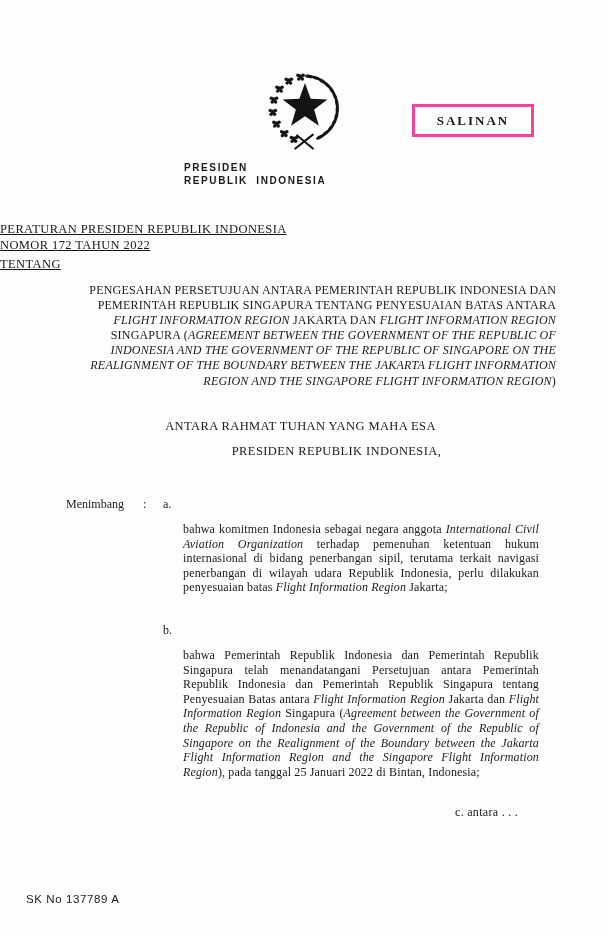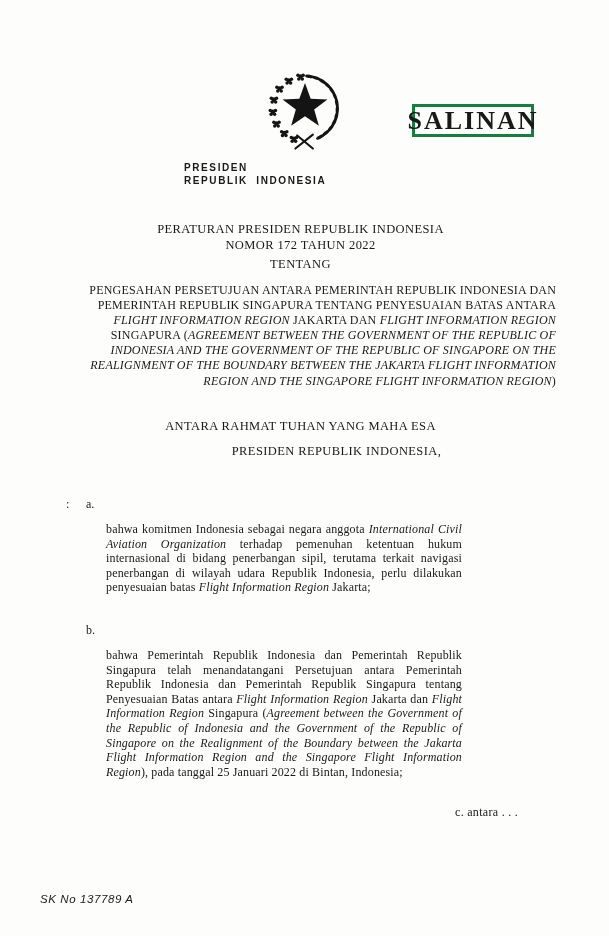--- a/index.html
+++ b/index.html
@@ -19,30 +19,31 @@
   .institution {
     left: 184px; top: 162px; width: 240px;
     text-align: left;
     font-family: "Liberation Sans", sans-serif;
     font-weight: 700; font-size: 10px; line-height: 12.5px;
     letter-spacing: 1.6px; word-spacing: 4px;
   }
   .salinan-box {
     left: 412px; top: 104px; width: 122px; height: 33px;
     box-sizing: border-box;
-    border: 3px solid #15803d;
+    border: 3px solid #ec4899;
     display: flex; align-items: center; justify-content: center;
-    font-weight: 700; font-size: 26px; letter-spacing: 2px;
+    font-weight: 700; font-size: 13px; letter-spacing: 2px;
   }
 
   
   .heading {
     left: 0; top: 222px; width: 601px;
-    text-align: center; font-size: 12.5px; line-height: 15.5px;
+    text-align: left; font-size: 12.5px; line-height: 15.5px;
     letter-spacing: .4px;
+    text-decoration: underline;
   }
   .heading .tentang { margin-top: 4px; }
   .subject {
     left: 78px; top: 283px; width: 478px;
     text-align: right; font-size: 12px; line-height: 15.1px;
     letter-spacing: .2px;
   }
   .motto { left: 0; top: 419px; width: 601px; text-align: center; font-size: 12.5px; letter-spacing: .4px; }
   .authority { left: 0; top: 444px; width: 601px; text-align: center; font-size: 12.5px; letter-spacing: .4px; margin-left: 36px; }
 
@@ -51,23 +52,23 @@
   .c-label { width: 77px; flex: none; }
   .c-colon { width: 20px; flex: none; }
   .c-items { flex: 1; display: flex; flex-direction: column; gap: 28px; }
   .c-item { display: flex; }
   .c-letter { width: 20px; flex: none; }
   .c-text { width: 356px; flex: none; text-align: justify; letter-spacing: .15px; margin-top: 25px; }
   .it { font-style: italic; }
 
   .catchword { left: 455px; top: 805px; font-size: 12px; letter-spacing: .3px; }
   .sk {
-    left: 40px; top: 893px;
+    left: 26px; top: 893px;
     font-family: "Liberation Sans", sans-serif;
-    font-size: 11.5px; letter-spacing: .6px; font-style: italic;
+    font-size: 11.5px; letter-spacing: .6px;
   }
 </style>
 </head>
 <body>
 
 <div class="page">
 
   <div class="abs emblem">
     <svg viewBox="0 0 110 94" width="96" height="86" aria-hidden="true">
       <defs>
@@ -125,20 +126,21 @@
     <div>NOMOR 172 TAHUN 2022</div>
     <div class="tentang">TENTANG</div>
   </div>
 
   <div class="abs subject"><span>PENGESAHAN PERSETUJUAN ANTARA PEMERINTAH REPUBLIK INDONESIA DAN PEMERINTAH REPUBLIK SINGAPURA TENTANG PENYESUAIAN BATAS ANTARA </span><span class="it">FLIGHT INFORMATION REGION</span><span> JAKARTA DAN </span><span class="it">FLIGHT INFORMATION REGION</span><span> SINGAPURA (</span><span class="it">AGREEMENT BETWEEN THE GOVERNMENT OF THE REPUBLIC OF INDONESIA AND THE GOVERNMENT OF THE REPUBLIC OF SINGAPORE ON THE REALIGNMENT OF THE BOUNDARY BETWEEN THE JAKARTA FLIGHT INFORMATION REGION AND THE SINGAPORE FLIGHT INFORMATION REGION</span><span>)</span></div>
 
   <div class="abs motto">ANTARA RAHMAT TUHAN YANG MAHA ESA</div>
   <div class="abs authority">PRESIDEN REPUBLIK INDONESIA,</div>
 
   <div class="abs considerans">
+    <div class="c-label">Menimbang</div>
     <div class="c-colon">:</div>
     <div class="c-items">
       <div class="c-item">
         <div class="c-letter">a.</div>
         <div class="c-text"><span>bahwa komitmen Indonesia sebagai negara anggota </span><span class="it">International Civil Aviation Organization</span><span> terhadap pemenuhan ketentuan hukum internasional di bidang penerbangan sipil, terutama terkait navigasi penerbangan di wilayah udara Republik Indonesia, perlu dilakukan penyesuaian batas </span><span class="it">Flight Information Region</span><span> Jakarta;</span></div>
       </div>
       <div class="c-item">
         <div class="c-letter">b.</div>
         <div class="c-text"><span>bahwa Pemerintah Republik Indonesia dan Pemerintah Republik Singapura telah menandatangani Persetujuan antara Pemerintah Republik Indonesia dan Pemerintah Republik Singapura tentang Penyesuaian Batas antara </span><span class="it">Flight Information Region</span><span> Jakarta dan </span><span class="it">Flight Information Region</span><span> Singapura (</span><span class="it">Agreement between the Government of the Republic of Indonesia and the Government of the Republic of Singapore on the Realignment of the Boundary between the Jakarta Flight Information Region and the Singapore Flight Information Region</span><span>), pada tanggal 25 Januari 2022 di Bintan, Indonesia;</span></div>
       </div>

